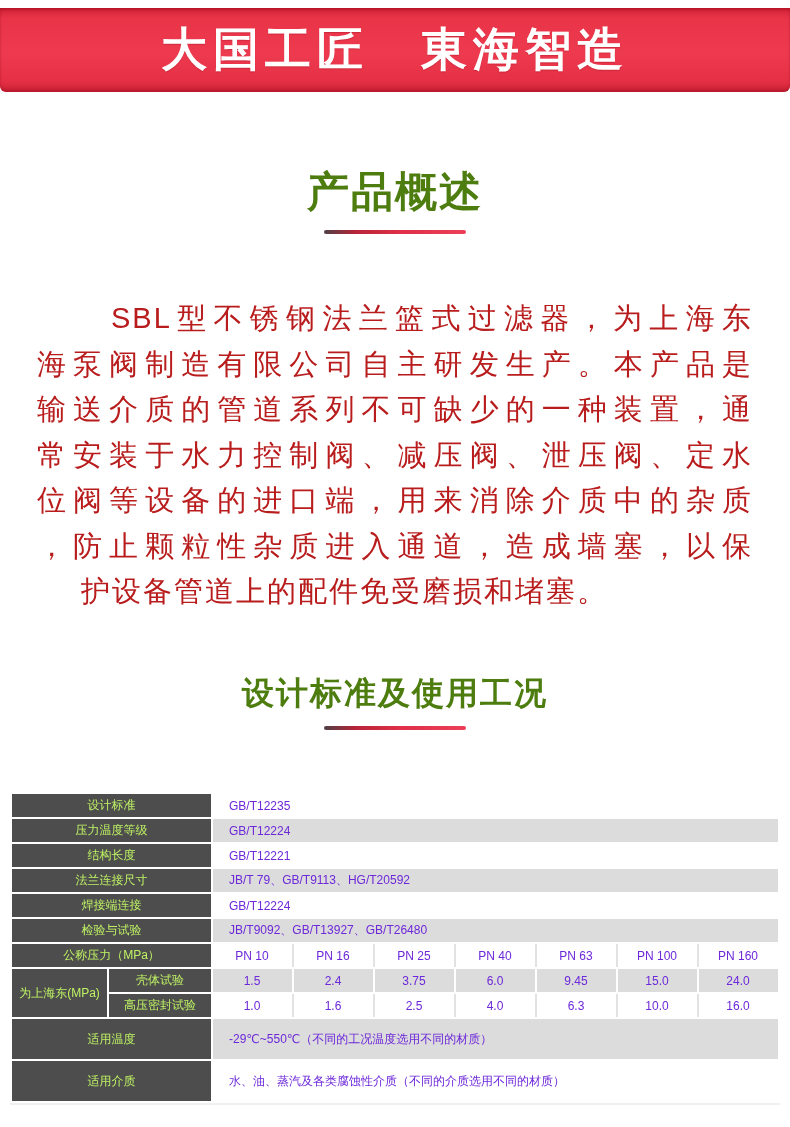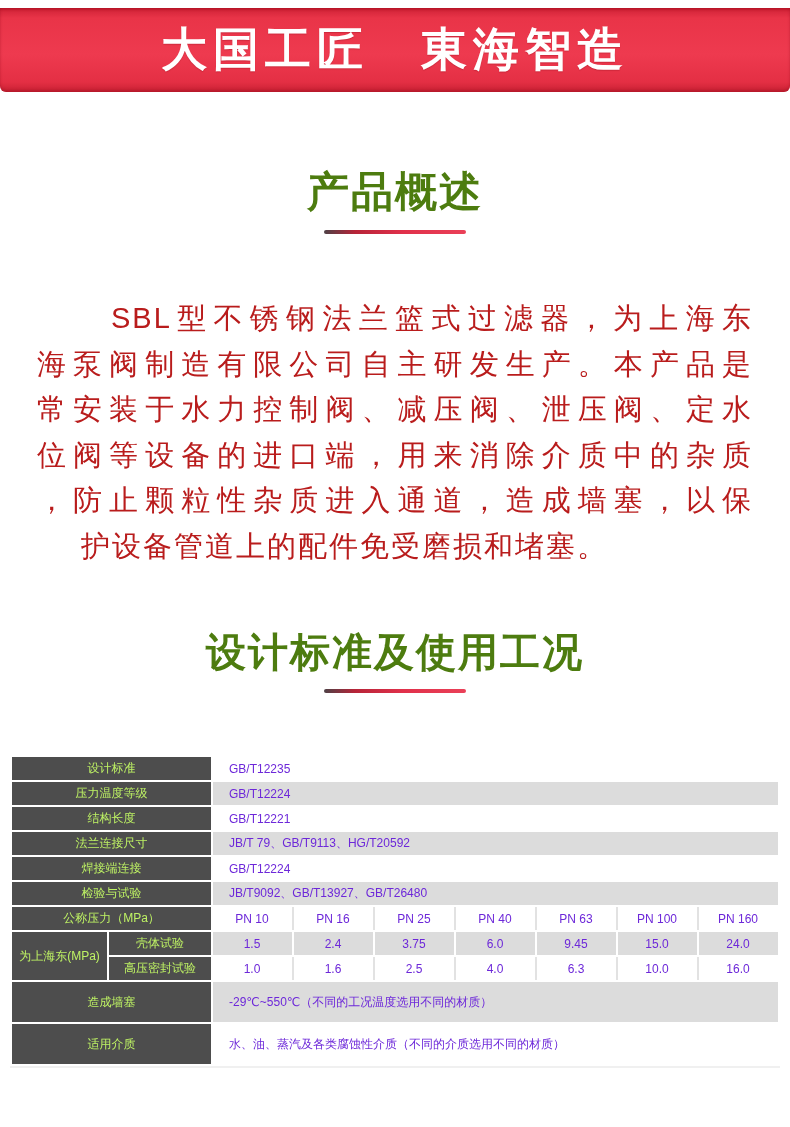--- a/index.html
+++ b/index.html
@@ -18,21 +18,21 @@
   }
   .banner-text{
     color:#ffffff;font-size:46px;font-weight:bold;letter-spacing:6px;
     text-shadow:0 1px 1px rgba(120,0,15,.25);white-space:nowrap;
   }
   
   .sec-title{
     text-align:center;font-weight:bold;color:#4d7c0f;letter-spacing:2px;line-height:1.05;
   }
   .sec-title.t1{margin-top:78px;font-size:42px;}
-  .sec-title.t2{margin-top:62px;font-size:40px;}
+  .sec-title.t2{margin-top:62px;font-size:32px;}
   .title-underline{
     width:142px;height:4px;margin:16px auto 0 auto;border-radius:2px;
     background:linear-gradient(90deg,#4e4146 0%,#b72438 22%,#e0304a 55%,#ea4058 100%);
   }
   
   .para{width:716px;margin:62px auto 0 auto;font-size:29px;color:#b91c1c;}
   .para .line{
     line-height:45.5px;letter-spacing:2px;
     text-align:justify;text-align-last:justify;
   }
@@ -59,20 +59,21 @@
 <div class="banner">
   <span class="banner-text">大国工匠　東海智造</span>
 </div>
 
 <div class="sec-title t1">产品概述</div>
 <div class="title-underline"></div>
 
 <div class="para">
   <div class="line first">SBL型不锈钢法兰篮式过滤器，为上海东</div>
   <div class="line">海泵阀制造有限公司自主研发生产。本产品是</div>
+  <div class="line">输送介质的管道系列不可缺少的一种装置，通</div>
   <div class="line">常安装于水力控制阀、减压阀、泄压阀、定水</div>
   <div class="line">位阀等设备的进口端，用来消除介质中的杂质</div>
   <div class="line">，防止颗粒性杂质进入通道，造成墙塞，以保</div>
   <div class="line last">护设备管道上的配件免受磨损和堵塞。</div>
 </div>
 
 <div class="sec-title t2">设计标准及使用工况</div>
 <div class="title-underline"></div>
 
 <table class="specs">
@@ -137,21 +138,21 @@
       <td class="hdr">高压密封试验</td>
       <td class="val num">1.0</td>
       <td class="val num">1.6</td>
       <td class="val num">2.5</td>
       <td class="val num">4.0</td>
       <td class="val num">6.3</td>
       <td class="val num">10.0</td>
       <td class="val num">16.0</td>
     </tr>
     <tr class="tall shade">
-      <td class="hdr" colspan="2">造成墙塞</td>
+      <td class="hdr" colspan="2">适用温度</td>
       <td class="val" colspan="7">-29℃~550℃（不同的工况温度选用不同的材质）</td>
     </tr>
     <tr class="tall white">
       <td class="hdr" colspan="2">适用介质</td>
       <td class="val" colspan="7">水、油、蒸汽及各类腐蚀性介质（不同的介质选用不同的材质）</td>
     </tr>
   </tbody>
 </table>
 
 </body></html>

